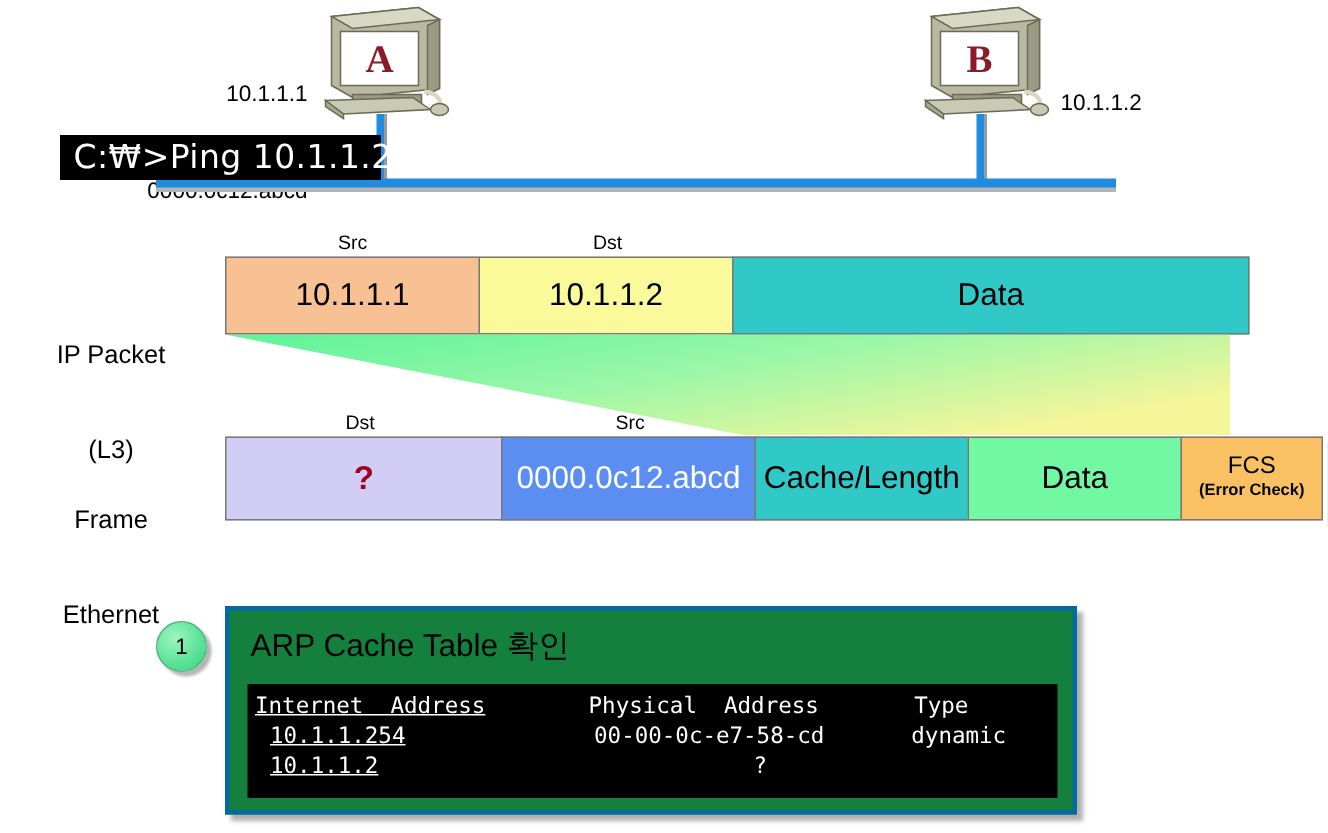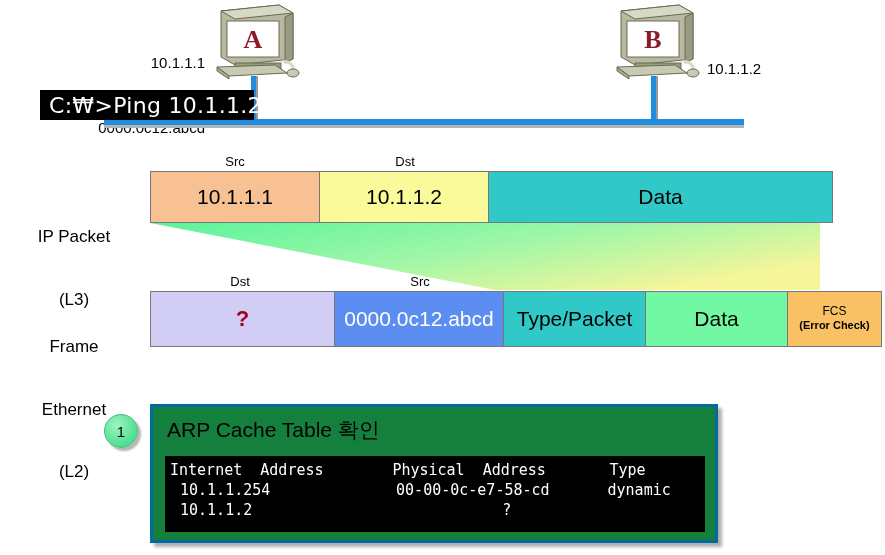--- a/index.html
+++ b/index.html
@@ -100,21 +100,21 @@
     left: 4px; top: 4px; right: -4px; bottom: -4px;
     background: #9a9a9a;
     z-index: -1;
   }
   .cell-qmark {
     color: #a00020;
     font-size: 22px;
     font-weight: bold;
   }
   .cell-white { color: #ffffff; }
-  .cell-fcs-main { font-size: 12px; line-height: 1; }
+  .cell-fcs-main { font-size: 16px; line-height: 1; }
   .cell-fcs-sub { font-size: 11px; font-weight: bold; line-height: 1.5; }
 
   
   .funnel { position: absolute; }
 
   
   .badge {
     width: 32px; height: 32px;
     border-radius: 50%;
     background: radial-gradient(circle at 36% 32%, #9df5bf 0%, #5fe39a 55%, #3ecf86 100%);
@@ -139,21 +139,21 @@
   .arp-console {
     background: #000000;
     color: #ffffff;
     font-family: "DejaVu Sans Mono", monospace;
     font-size: 15px;
     line-height: 1.34;
     box-sizing: border-box;
     padding: 4px 0 5px 5px;
   }
   .arp-line { display: flex; white-space: pre; }
-  .arp-c1 { width: 210px; }
+  .arp-c1 { width: 210px; text-decoration: underline; }
   .arp-c2 { width: 250px; text-align: left; padding-left: 40px; }
   .arp-c2.center { text-align: center; }
   .arp-c3 { width: 110px; }
 </style>
 </head>
 <body>
 
 <div id="root">
 
   <div class="abs host-label host-label-a" style="left:60px; top:8px; width:145px;">
@@ -237,35 +237,34 @@
           <stop offset="100%" stop-color="#f5f59a"></stop>
         </linearGradient>
       </defs>
       <polygon points="0,0 670,0 670,67 345,67" fill="url(#funnelGrad)"></polygon>
     </svg>
   </div>
 
   <div class="abs row-caption" style="left:6px; top:296px; width:136px;">
     <div>Frame</div>
     <div>Ethernet</div>
-    <div>(L2)</div>
   </div>
 
   <div class="abs fld-tag" style="left:185px; top:274px; width:110px;">Dst</div>
   <div class="abs fld-tag" style="left:365px; top:274px; width:110px;">Src</div>
 
   <div class="pdu-row" style="left:150px; top:291px;">
     <div class="cell" style="width:185px; height:56px; background:#d2cdf4;">
       <span class="cell-qmark">?</span>
     </div>
     <div class="cell cell-white" style="width:170px; height:56px; background:#5b8ef0;">
       <span>0000.0c12.abcd</span>
     </div>
     <div class="cell" style="width:143px; height:56px; background:#31c8c8;">
-      <span>Type/Packet</span>
+      <span>Cache/Length</span>
     </div>
     <div class="cell" style="width:143px; height:56px; background:#72f8a2;">
       <span>Data</span>
     </div>
     <div class="cell" style="width:95px; height:56px; background:#f9c164;">
       <span class="cell-fcs-main">FCS</span>
       <span class="cell-fcs-sub">(Error Check)</span>
     </div>
   </div>
 

